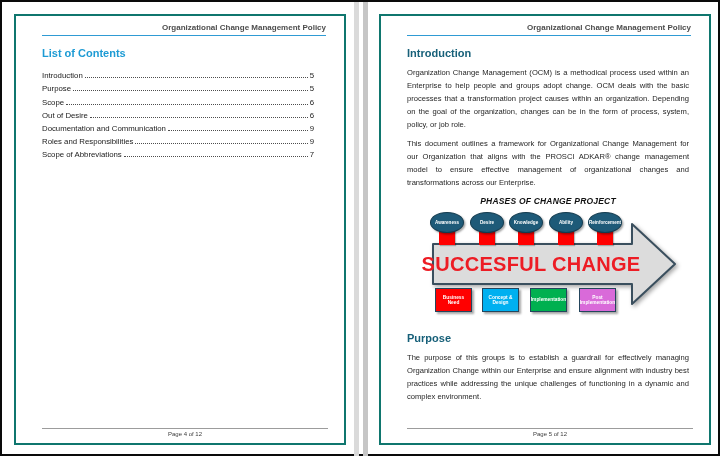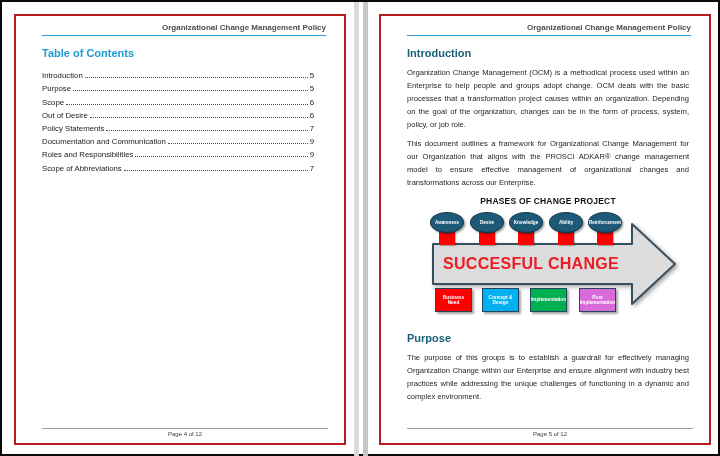--- a/index.html
+++ b/index.html
@@ -3,21 +3,21 @@
 <meta charset="utf-8">
 <style>
   * { margin:0; padding:0; box-sizing:border-box; }
   html,body { width:720px; height:456px; }
   body { font-family:"Liberation Sans", sans-serif; background:#fff; position:relative; overflow:hidden; }
   .frame { position:absolute; inset:0; border:2px solid #0a0a0a; background:#fff; }
   .gap-strip { position:absolute; top:0; height:456px; }
   .gap-strip.a { left:352px; width:5px; background:#dadada; }
   .gap-strip.b { left:361px; width:5px; background:#c6c6c6; }
 
-  .page { position:absolute; top:12px; width:332px; height:431px; border:2px solid #b91c1c; background:#fff; }
+  .page { position:absolute; top:12px; width:332px; height:431px; border:2px solid #0f766e; background:#fff; }
   .page.left  { left:12px; }
   .page.right { left:377px; }
 
   .hdr-title { position:absolute; top:7px; right:18px; font-size:8px; font-weight:bold; color:#4d4d4d; }
   .hdr-rule  { position:absolute; top:19px; left:26px; right:18px; border-top:1.5px solid #2f9bd4; }
 
   .footer { position:absolute; left:26px; right:16px; bottom:6px; border-top:1px solid #9c9c9c; text-align:center; padding-top:2px; font-size:6px; color:#3d3d3d; }
 
   
   .toc-heading { position:absolute; top:31px; left:26px; font-size:11px; font-weight:bold; color:#1d9bd4; }
@@ -25,72 +25,67 @@
   .toc-row { display:flex; align-items:flex-end; height:13.2px; font-size:7.8px; color:#1a1a1a; cursor:pointer; }
   .toc-row .lbl { white-space:nowrap; padding-bottom:1px; }
   .toc-row .leader { flex:1; border-bottom:1px dotted #4d4d4d; margin:0 2px 3px 2px; }
   .toc-row .num { padding-bottom:1px; }
 
   
   .content { position:absolute; top:31px; left:26px; right:20px; }
   h2.sec { font-size:11px; font-weight:bold; color:#176079; margin-bottom:7px; }
   p.body { font-size:7.6px; line-height:13px; text-align:justify; color:#1f1f1f; margin-bottom:6px; }
 
-  .diag-title { text-align:center; font-size:8.5px; font-weight:bold; color:#111; letter-spacing:.2px; margin-top:7px; }
+  .diag-title { text-align:center; font-size:8.5px; font-weight:bold; color:#111; letter-spacing:.2px; margin-top:7px;font-style:italic; }
   .diagram { position:relative; height:110px; margin-top:2px; }
   .ellipse { position:absolute; top:4px; width:34px; height:21px; border-radius:50%; background:#1e5a78; border:1px solid #143c50;
              color:#fff; font-size:4.6px; line-height:5.2px; font-weight:bold; display:flex; align-items:center; justify-content:center;
              text-align:center; padding:2px; box-shadow:1.5px 1.5px 2px rgba(0,0,0,.35); z-index:3; }
   .connector { position:absolute; top:22px; width:16px; height:15px; background:#ff0000; z-index:2; box-shadow:1px 1px 1px rgba(0,0,0,.25); }
   .arrow-svg { position:absolute; left:24px; top:14px; z-index:1; filter:drop-shadow(2px 2px 2px rgba(0,0,0,.35)); }
   .arrow-label { position:absolute; left:24px; top:36px; width:200px; height:40px; display:flex; align-items:center; justify-content:center;
-                 font-size:16px; font-weight:bold; color:#ed1c24; letter-spacing:.3px; white-space:nowrap; z-index:2; }
+                 font-size:20px; font-weight:bold; color:#ed1c24; letter-spacing:.3px; white-space:nowrap; z-index:2; }
   .stage { position:absolute; top:80px; width:37px; height:24px; border:1.5px solid #24455c; color:#fff; font-weight:bold;
            font-size:4.8px; line-height:5.4px; display:flex; align-items:center; justify-content:center; text-align:center;
            padding:1px; box-shadow:1.5px 1.5px 2px rgba(0,0,0,.35); z-index:3; }
 
   h2.sec.purpose { margin-top:14px; }
 </style>
 </head>
 <body>
 
 <div class="frame">
   <div class="gap-strip a"></div>
   <div class="gap-strip b"></div>
 
   <div class="page left">
     <div class="hdr-title">Organizational Change Management Policy</div>
     <div class="hdr-rule"></div>
 
-    <div class="toc-heading">Table of Contents</div>
+    <div class="toc-heading">List of Contents</div>
     <div class="toc-list">
       <div class="toc-row">
           <span class="lbl">Introduction</span>
           <span class="leader"></span>
           <span class="num">5</span>
         </div>
       <div class="toc-row">
           <span class="lbl">Purpose</span>
           <span class="leader"></span>
           <span class="num">5</span>
         </div>
       <div class="toc-row">
           <span class="lbl">Scope</span>
           <span class="leader"></span>
           <span class="num">6</span>
         </div>
       <div class="toc-row">
           <span class="lbl">Out of Desire</span>
           <span class="leader"></span>
           <span class="num">6</span>
-        </div>
-      <div class="toc-row">
-          <span class="lbl">Policy Statements</span>
-          <span class="leader"></span>
-          <span class="num">7</span>
         </div>
       <div class="toc-row">
           <span class="lbl">Documentation and Communication</span>
           <span class="leader"></span>
           <span class="num">9</span>
         </div>
       <div class="toc-row">
           <span class="lbl">Roles and Responsibilities</span>
           <span class="leader"></span>
           <span class="num">9</span>

